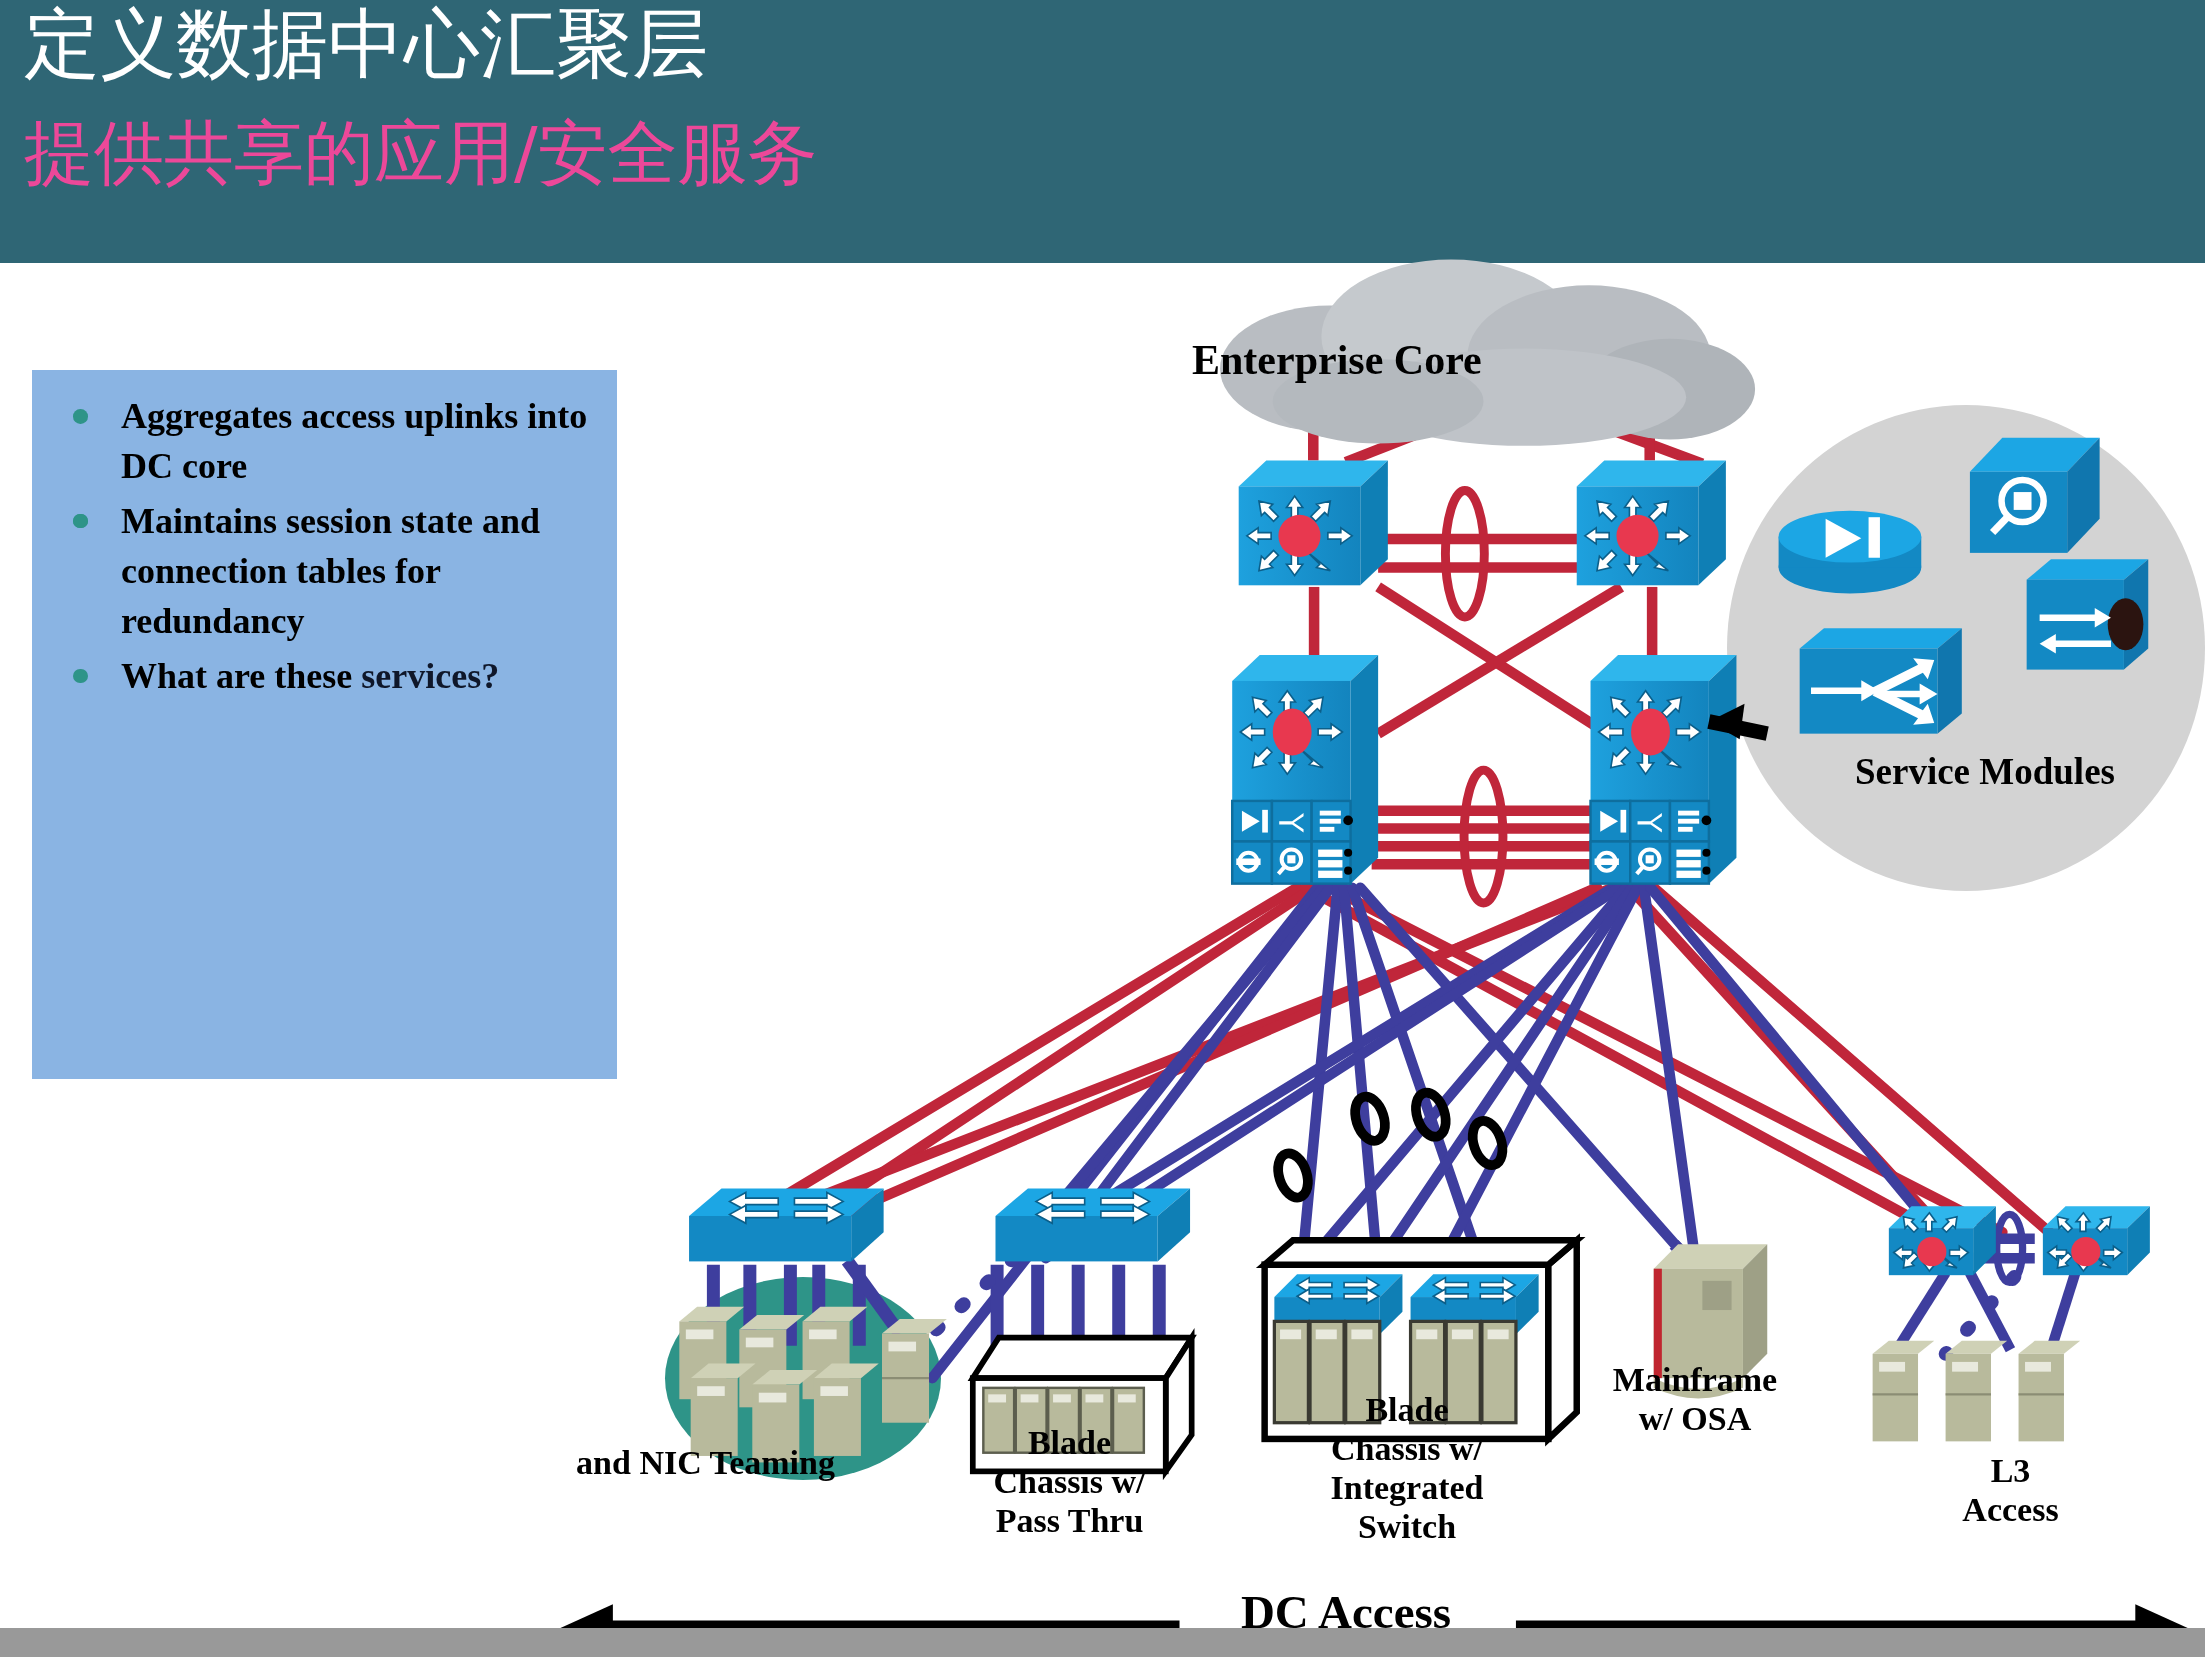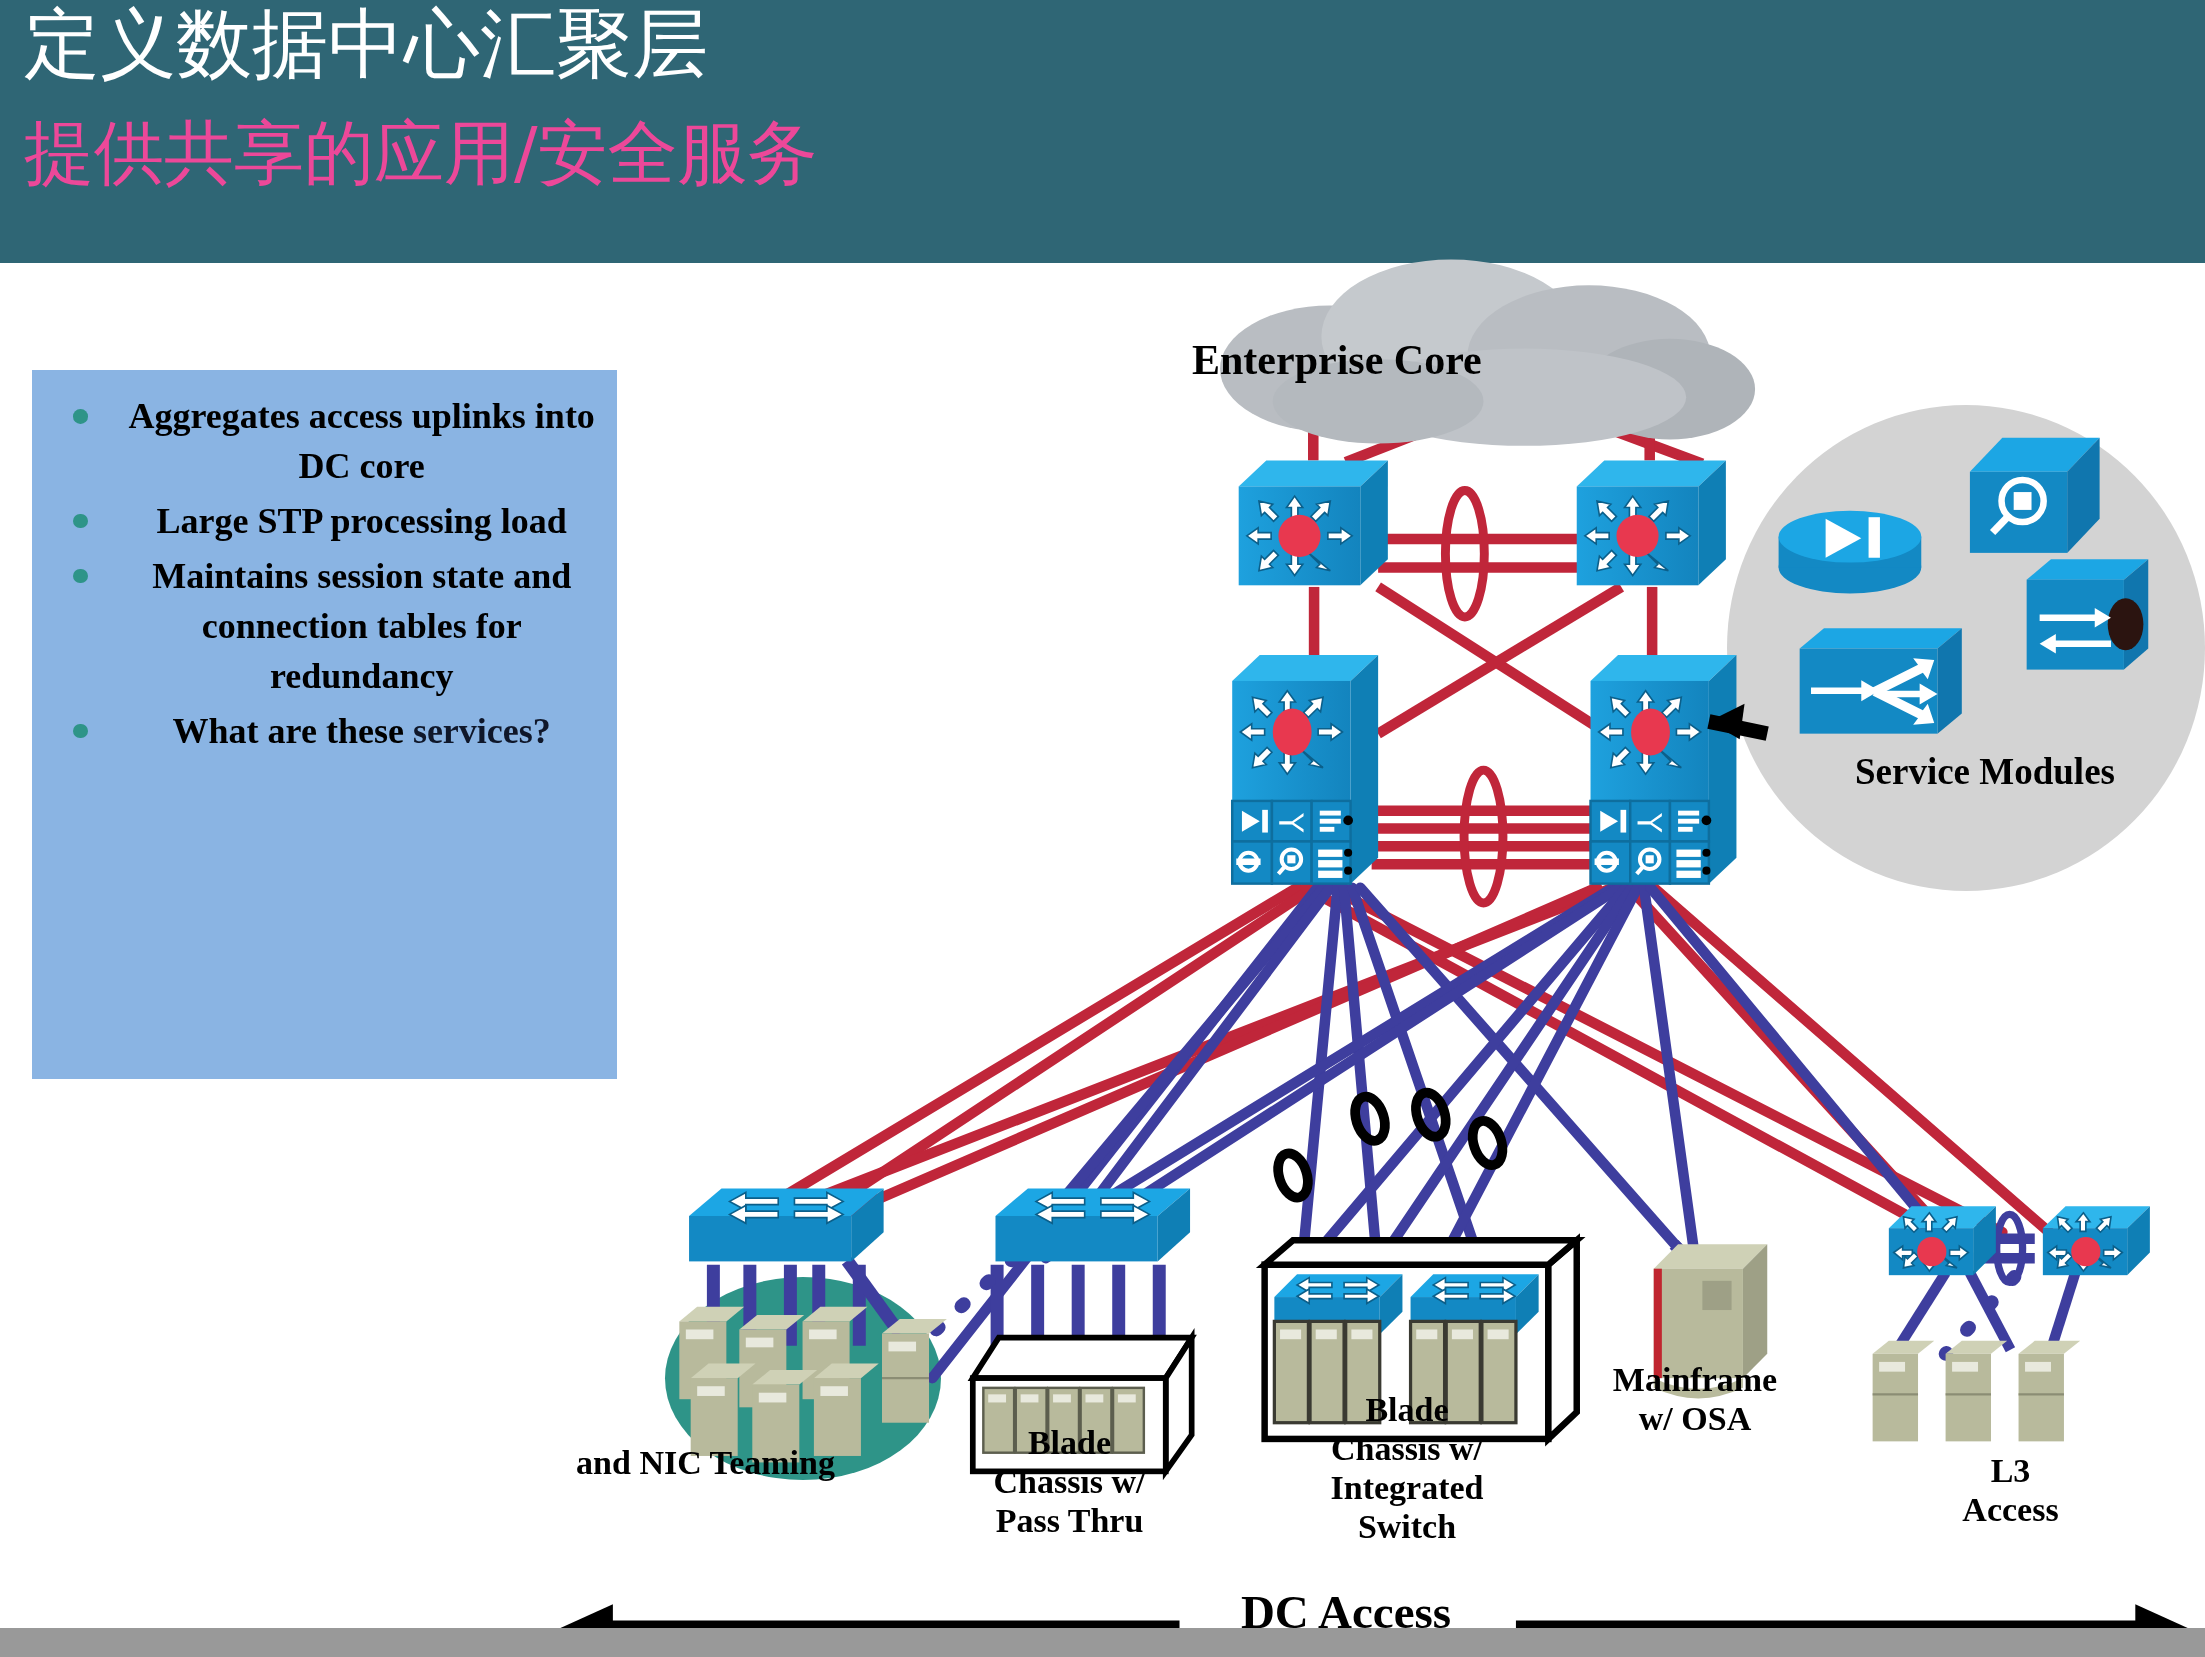--- a/index.html
+++ b/index.html
@@ -11,21 +11,21 @@
   #title-line1{position:absolute;left:24px;top:1.6px;font-size:76px;line-height:84px;
       color:#ffffff;font-family:"DejaVu Sans","Liberation Sans",sans-serif;white-space:nowrap;}
   #title-line2{position:absolute;left:24px;top:114px;font-size:70px;line-height:78px;
       color:#ec4899;font-family:"DejaVu Sans","Liberation Sans",sans-serif;white-space:nowrap;text-align:center;}
 
   
   #bullet-panel{position:absolute;left:32px;top:370px;width:585px;height:709px;
       background:#8AB4E3;}
   #bullet-list{list-style:none;margin:0;padding:21px 14.6px 0 18px;}
   #bullet-list li{position:relative;padding-left:71px;margin-bottom:4.9px;
-      font-size:36px;line-height:50px;font-weight:bold;color:#000;text-align:center;}
+      font-size:36px;line-height:50px;font-weight:bold;color:#000;}
   #bullet-list li .dot{position:absolute;left:23px;top:18px;width:14.6px;height:14.6px;
       border-radius:50%;background:#2E9488;}
   #bullet-list li .hl{color:#0f172a;}
   .lbl{position:absolute;font-weight:bold;color:#000;text-align:center;
        font-size:34px;line-height:39px;}
   #cloud-text{position:absolute;left:1192px;top:336px;width:519px;
       font-size:42px;font-weight:bold;color:#000;}
 
   
   #sm-bubble{position:absolute;left:1727px;top:405px;width:478px;height:486px;
@@ -53,21 +53,20 @@
 <div id="title-line2">提供共享的应用/安全服务</div>
 
 <div id="bullet-panel">
   <ul id="bullet-list">
     <li>
       <span class="dot"></span>
       <span>Aggregates access uplinks into DC core</span>
     </li>
     <li>
       <span class="dot"></span>
-      <span>Large STP processing load</span>
     </li>
     <li>
       <span class="dot"></span>
       <span>Maintains session state and connection tables for redundancy</span>
     </li>
     <li>
       <span class="dot"></span>
       <span>What are these </span><span class="hl">services?</span>
     </li>
   </ul>

